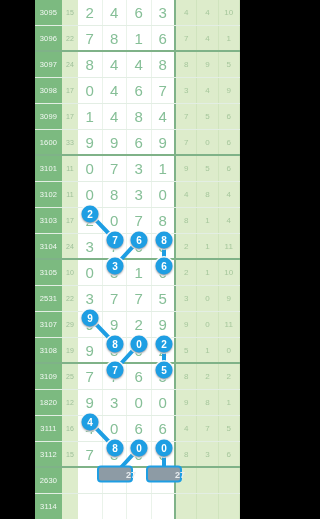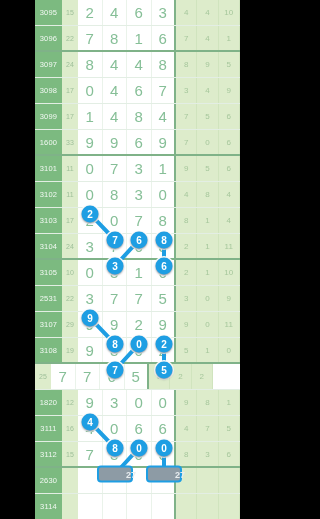--- a/index.html
+++ b/index.html
@@ -188,20 +188,21 @@
         <div class="csum">19</div>
         <div class="cnum">9</div>
         <div class="cnum">8</div>
         <div class="cnum">0</div>
         <div class="cnum last">2</div>
         <div class="cstat">5</div>
         <div class="cstat">1</div>
         <div class="cstat">0</div>
       </div>
       <div class="row plain">
+        <div class="cid">3109</div>
         <div class="csum">25</div>
         <div class="cnum">7</div>
         <div class="cnum">7</div>
         <div class="cnum">6</div>
         <div class="cnum last">5</div>
         <div class="cstat">8</div>
         <div class="cstat">2</div>
         <div class="cstat">2</div>
       </div>
       <div class="row plain">

